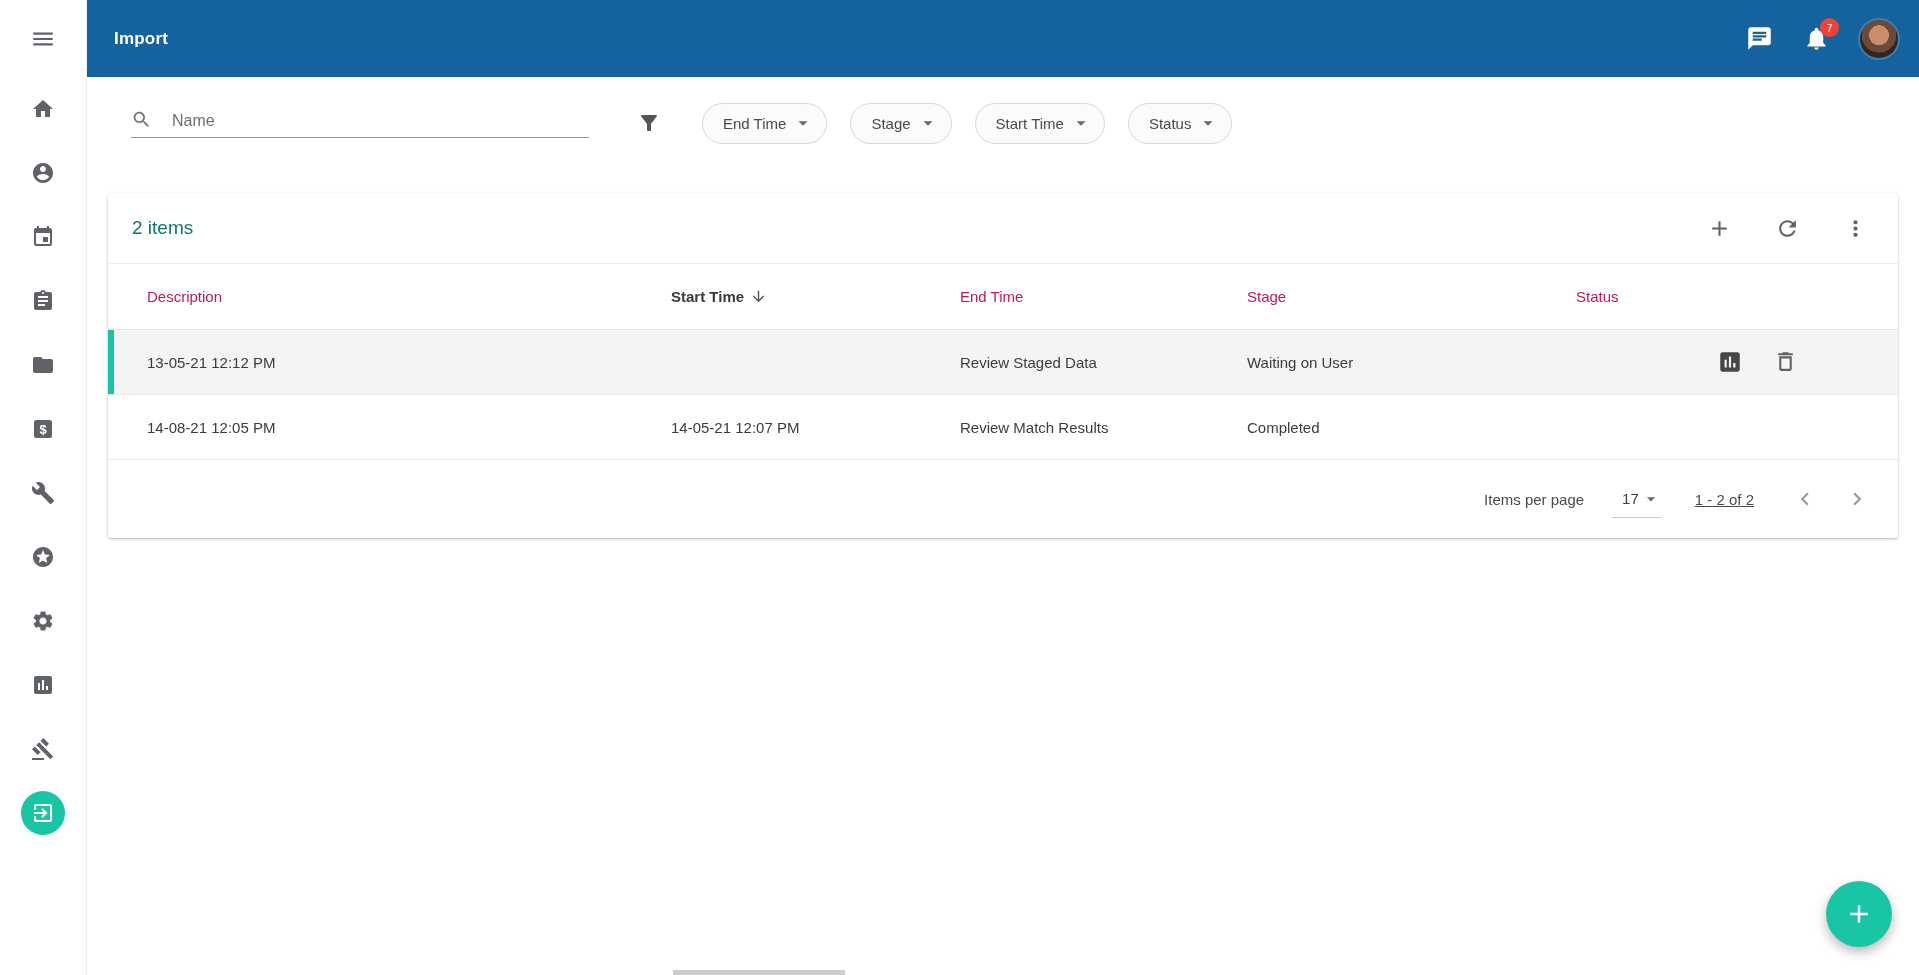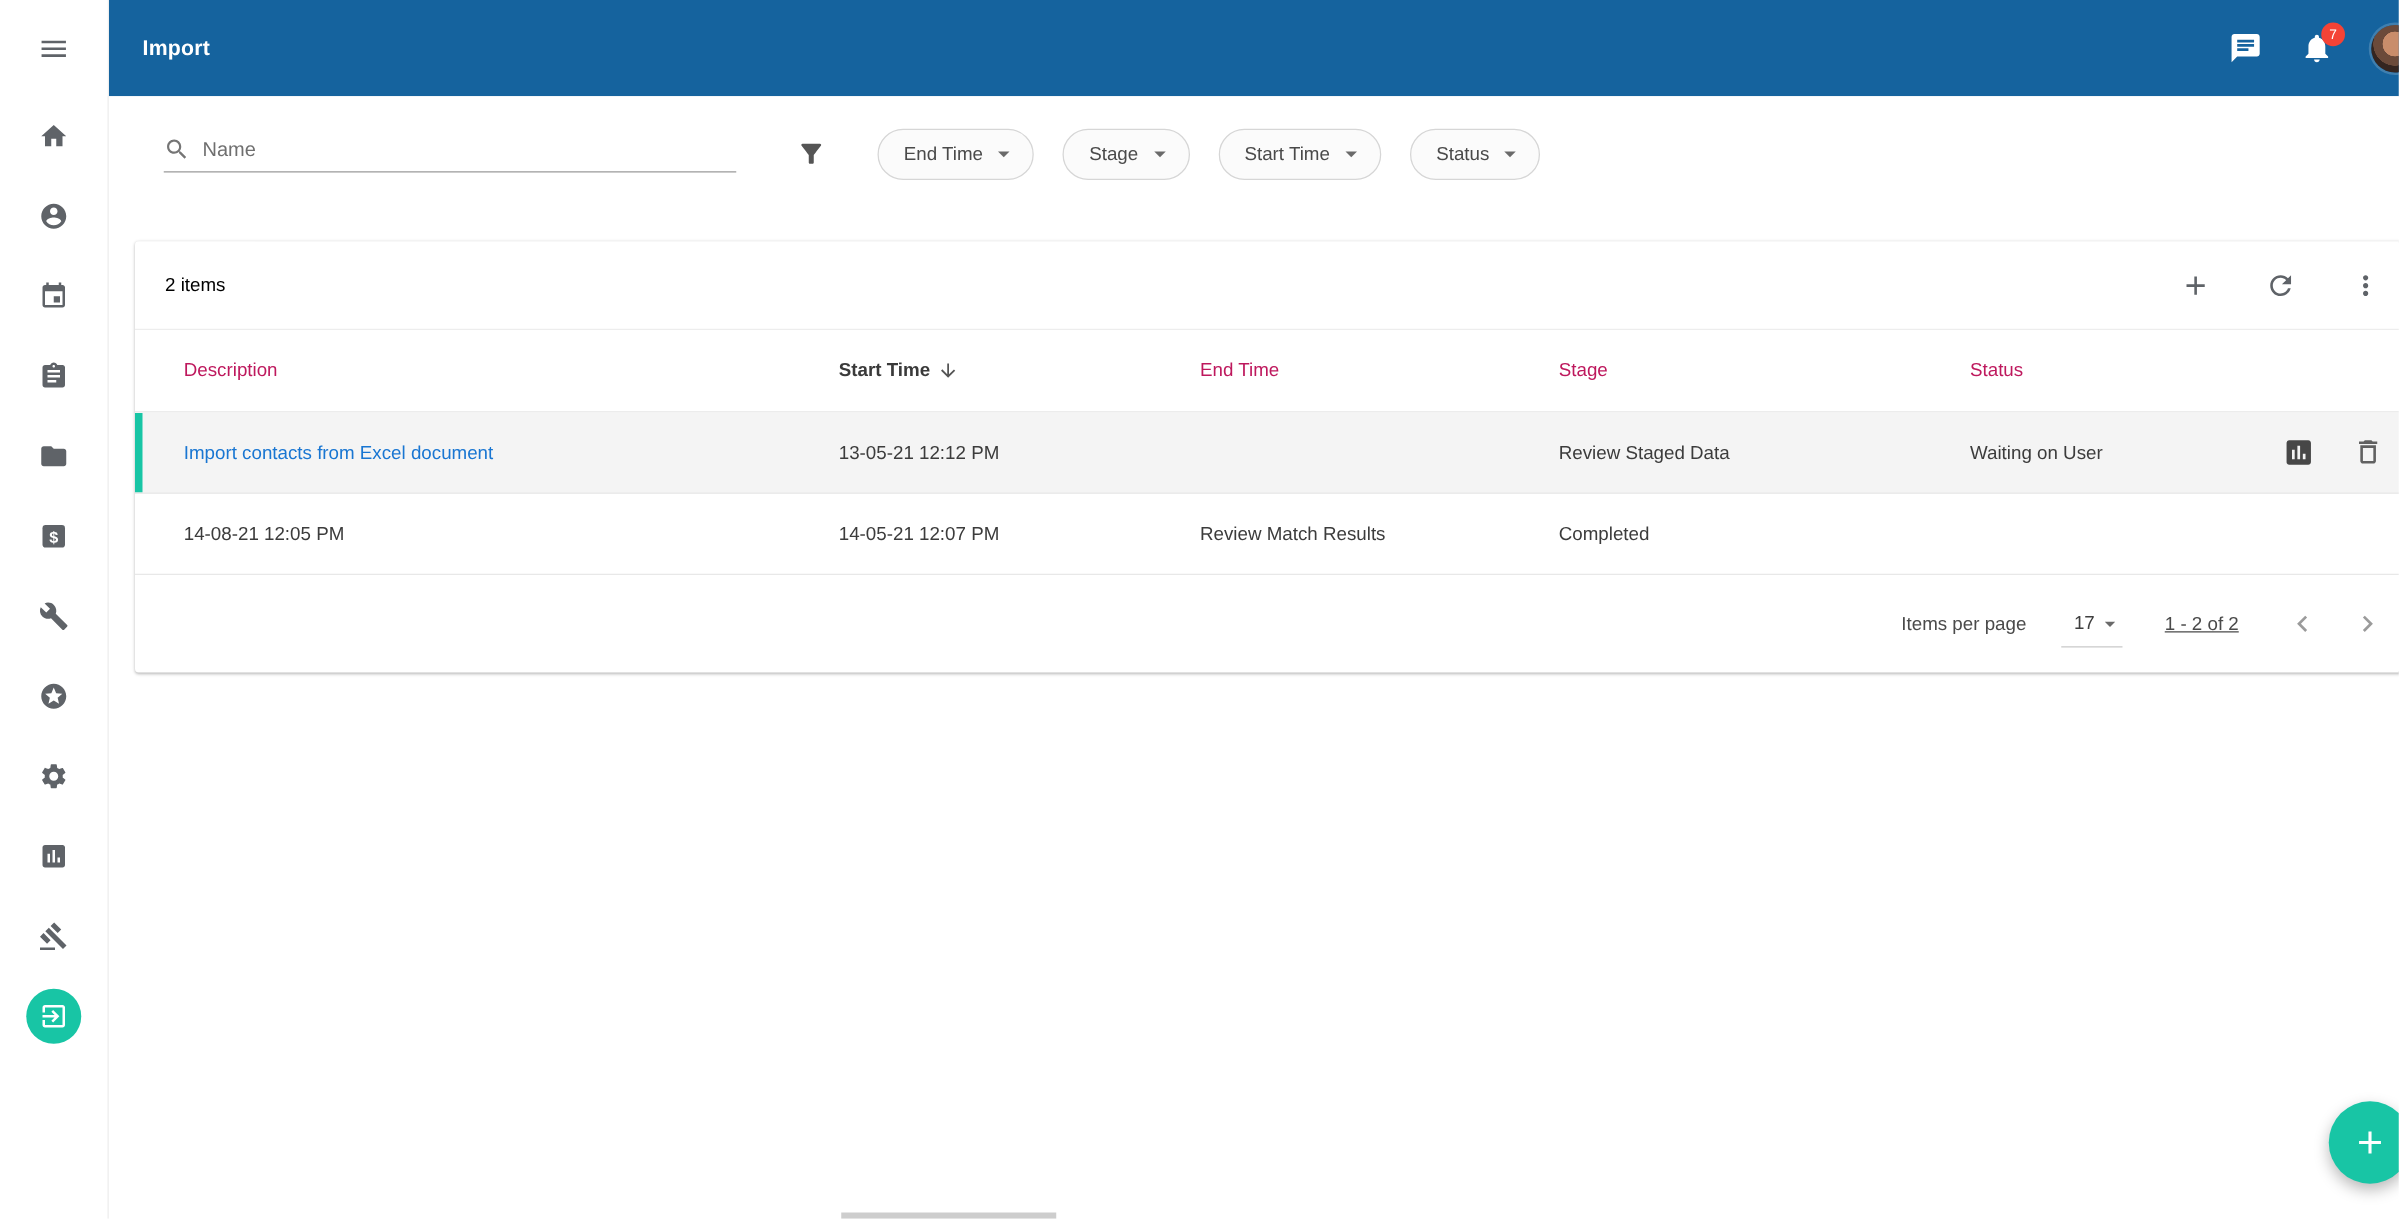--- a/index.html
+++ b/index.html
@@ -28,35 +28,35 @@
   .icon-btn svg { width:27px; height:27px; fill:#fff; }
   .badge { position:absolute; top:-7px; right:-9px; min-width:19px; height:19px; padding:0 3px; border-radius:10px; background:var(--badge); color:#fff; font-size:11px; display:flex; align-items:center; justify-content:center; }
   .avatar { width:38px; height:38px; border-radius:50%; cursor:pointer;
     background:radial-gradient(circle at 50% 40%, #c98d6b 0 33%, #6b4a3a 34% 58%, #342520 59% 100%);
     box-shadow:0 0 0 2px rgba(255,255,255,.18); }
 
   .content { flex:1; position:relative; background:#fff; }
 
   
   .filter-row { display:flex; align-items:center; margin:24px 0 0 44px; height:44px; }
-  .search { display:flex; align-items:flex-end; width:458px; border-bottom:1px solid #9a9a9a; padding-bottom:7px; gap:10px; }
+  .search { display:flex; align-items:flex-end; width:458px; border-bottom:1px solid #9a9a9a; padding-bottom:7px; gap:20px; }
   .search svg { width:21px; height:21px; fill:#757575; flex:0 0 auto; }
   .search input { border:none; outline:none; font-size:16px; color:#333; width:100%; background:transparent; }
   .search input::placeholder { color:#6f6f6f; }
   .funnel { margin-left:48px; background:none; border:none; cursor:pointer; display:flex; }
   .funnel svg { width:24px; height:24px; fill:#555; }
   .chips { display:flex; gap:23px; margin-left:41px; }
   .chip { display:flex; align-items:center; height:41px; padding:0 12px 0 20px; border:1px solid #d6d6d6; border-radius:21px; background:#fbfbfb; cursor:pointer; font-size:15px; color:#4a4a4a; gap:6px; }
   .chip svg { width:22px; height:22px; fill:#6a6a6a; }
 
   
   .card { margin:48px 21px 0; background:#fff; border-radius:3px;
     box-shadow:0 1px 3px rgba(0,0,0,.2), 0 1px 2px rgba(0,0,0,.1); }
   .card-toolbar { height:70px; display:flex; align-items:center; padding:0 30px 0 24px; }
-  .items-count { font-size:15px; color:#000000; }
+  .items-count { font-size:19px; color:#0f766e; }
   .toolbar-actions { margin-left:auto; display:flex; gap:43px; }
   .toolbar-actions button { background:none; border:none; cursor:pointer; display:flex; }
   .toolbar-actions svg { width:25px; height:25px; fill:var(--icon-gray); }
 
   .grid { display:grid; grid-template-columns:563px 289px 287px 329px 250px 1fr; align-items:center; }
   .grid > :first-child { padding-left:39px; }
   .thead { height:67px; border-top:1px solid #ededed; border-bottom:1px solid #e6e6e6; }
   .th { font-size:15px; color:#be185d; display:flex; align-items:center; gap:6px; cursor:pointer; }
   .th.sorted { color:#3a3a3a; font-weight:bold; }
   .sort-arrow { width:17px; height:17px; fill:#555; }
@@ -254,23 +254,20 @@
                 <path d="M20 12l-1.41-1.41L13 16.17V4h-2v12.17l-5.58-5.59L4 12l8 8 8-8z"></path>
               </svg>
           </div>
           <div class="th">End Time</div>
           <div class="th">Stage</div>
           <div class="th">Status</div>
           <div class="th actions"></div>
         </div>
 
         <div class="trow grid selected">
-          <div class="td">
-            <a class="link">Import contacts from Excel document</a>
-          </div>
           <div class="td">13-05-21 12:12 PM</div>
           <div class="td"></div>
           <div class="td">Review Staged Data</div>
           <div class="td">Waiting on User</div>
           <div class="td actions">
             <button>
               <svg class="chart-ic" viewBox="0 0 24 24">
                   <path d="M19 3H5c-1.1 0-2 .9-2 2v14c0 1.1.9 2 2 2h14c1.1 0 2-.9 2-2V5c0-1.1-.9-2-2-2zM9 17H7v-7h2v7zm4 0h-2V7h2v10zm4 0h-2v-4h2v4z"></path>
                 </svg>
             </button>

